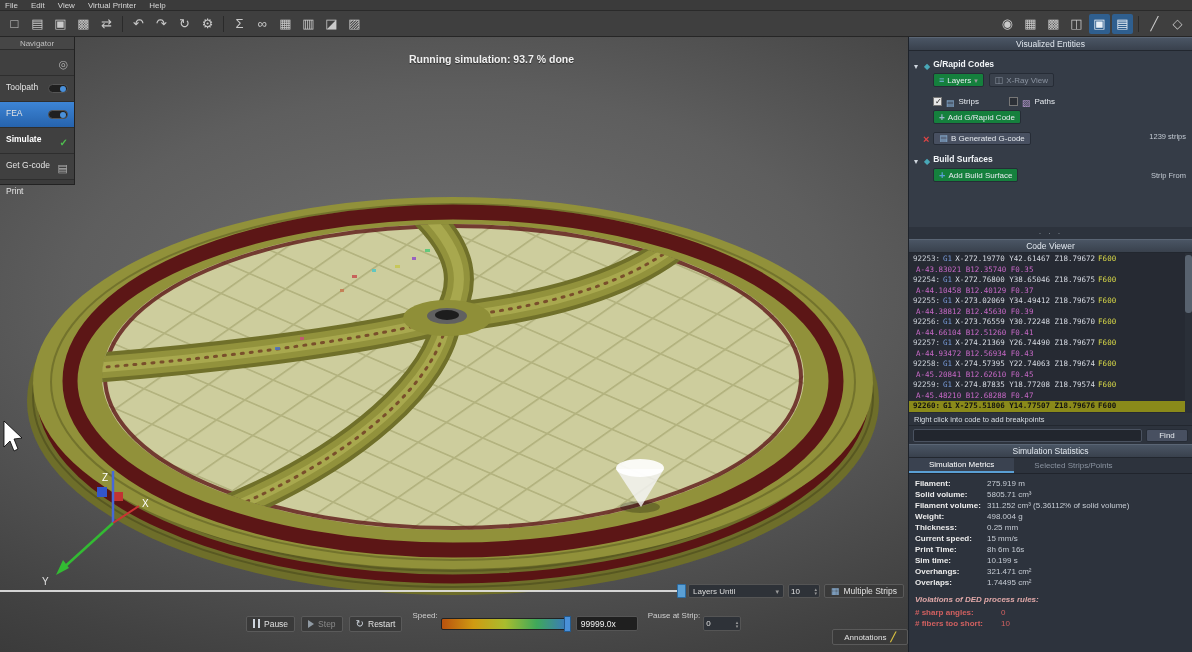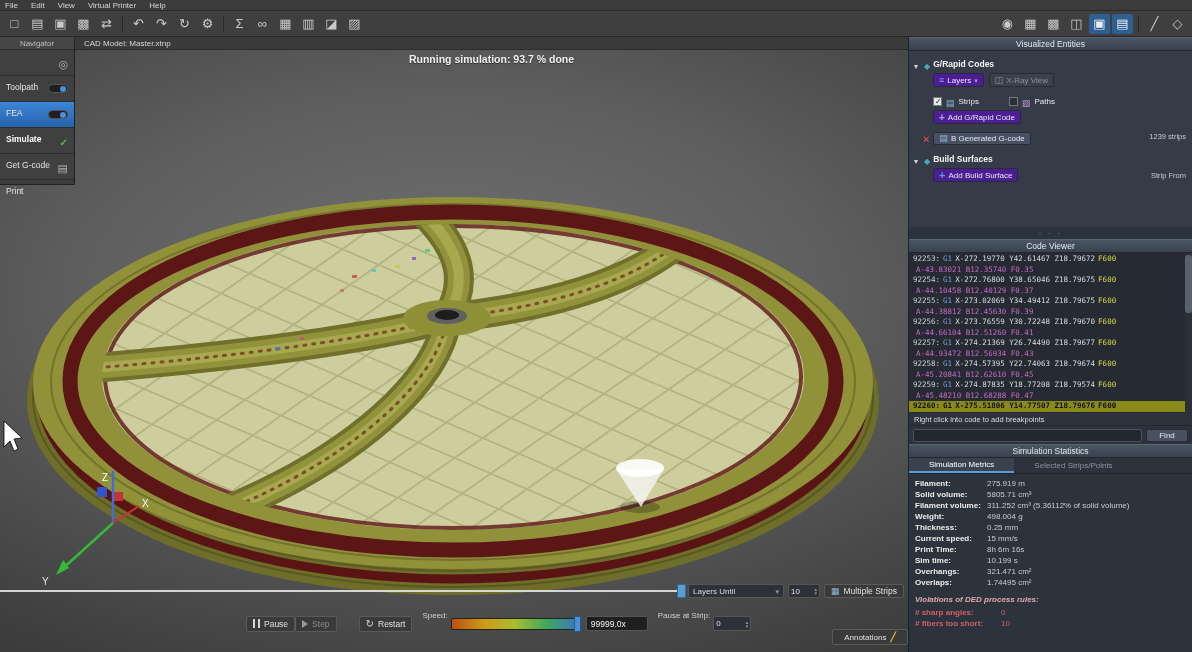--- a/index.html
+++ b/index.html
@@ -91,21 +91,21 @@
   #right-panel { position:absolute; left:908px; top:37px; width:284px; height:615px; background:#2d333d;
     border-left:1px solid #1d222a; display:flex; flex-direction:column; }
   .panel-header { height:14px; flex:0 0 14px; background:linear-gradient(#4a5564,#39414d);
     border-top:1px solid #5a6574; border-bottom:1px solid #22272f; display:flex; align-items:center; justify-content:center; }
   .panel-header span { font-size:8.5px; color:#e2e8ef; }
   #ve-body { position:relative; flex:0 0 176px; background:#353c47; }
   .tri::before { content:"▾"; color:#cfd6de; font-size:8px; margin-right:3px; }
   .tree-row { position:absolute; display:flex; align-items:center; gap:3px; }
   .tree-label { font-size:8.5px; color:#f2f5f8; font-weight:bold; }
   .gicon::after { content:"◆"; color:#49a8b8; font-size:8px; }
-  .sbtn { display:inline-flex; align-items:center; gap:3px; background:#4c1d95; border:1px solid #262c36;
+  .sbtn { display:inline-flex; align-items:center; gap:3px; background:#15803d; border:1px solid #262c36;
     border-radius:2px; color:#e6eaef; font-size:8px; height:14px; padding:0 5px; }
   .sbtn.disabled { color:#8a93a0; background:#3a414c; }
   .layers-ic::before { content:"≡"; color:#7fb2e6; font-size:9px; }
   .xray-ic::before { content:"◫"; color:#8a93a0; font-size:9px; }
   .cb { width:9px; height:9px; border:1px solid #777; background:#2b2f36; position:relative; }
   .cb.checked { background:#e8e8e8; }
   .cb.checked::after { content:"✓"; position:absolute; left:1px; top:-1px; font-size:8px; color:#1a1a1a; }
   .strips-ic::after { content:"▤"; color:#8fb8e0; font-size:9px; }
   .paths-ic::after { content:"▨"; color:#b89ad0; font-size:9px; }
   .cb-label { font-size:8px; color:#e6eaef; }
@@ -281,23 +281,20 @@
         <line x1="113" y1="486" x2="60" y2="534" stroke="#33bb33" stroke-width="2.5"></line>
         <polygon points="56,538 69,531 63,523" fill="#33bb33"></polygon>
         <text id="z-label" x="102" y="444" fill="#ffffff" font-size="10" font-family="Liberation Sans, sans-serif">Z</text>
         <text id="x-label" x="142" y="470" fill="#ffffff" font-size="10" font-family="Liberation Sans, sans-serif">X</text>
         <text id="y-label" x="42" y="548" fill="#e0e0e0" font-size="10" font-family="Liberation Sans, sans-serif">Y</text>
       </g>
 
       <path d="M4,384 L4,410 L10,404 L14,414 L18,412 L14,402 L22,401 Z" fill="#ffffff" stroke="#000" stroke-width="0.8"></path>
     </svg>
 
-    <div id="model-titlebar">
-      <span>CAD Model: Master.xtnp</span>
-    </div>
 
     <div id="sim-status">Running simulation: 93.7 % done</div>
 
     <div id="navigator">
       <div id="nav-header">Navigator</div>
       <div class="nav-item">
         <span class="nav-label">Toolpath</span>
         <span class="toolpath-icon"></span>
       </div>
       <div class="nav-item">
@@ -341,25 +338,25 @@
         <span class="ms-icon"></span>
         <span>Multiple Strips</span>
       </div>
     </div>
 
     <div id="sim-controls">
       <div class="ctl-btn">
         <span class="pause-ic"></span>
         <span>Pause</span>
       </div>
-      <div class="ctl-btn disabled" style="">
+      <div class="ctl-btn disabled" style="margin-left:6px;">
         <span class="step-ic"></span>
         <span>Step</span>
       </div>
-      <div class="ctl-btn" style="margin-left:22px;">
+      <div class="ctl-btn" style="margin-left:6px;">
         <span class="restart-ic"></span>
         <span>Restart</span>
       </div>
       <span id="speed-label">Speed:</span>
       <div id="speed-gradient">
         <div id="speed-handle"></div>
       </div>
       <div id="speed-value">
         <span>99999.0x</span>
       </div>

